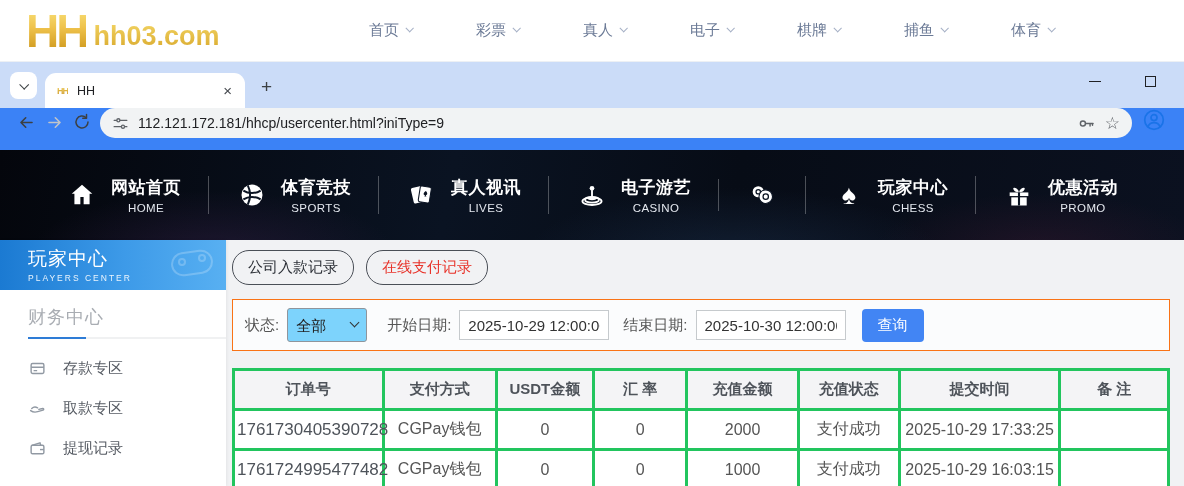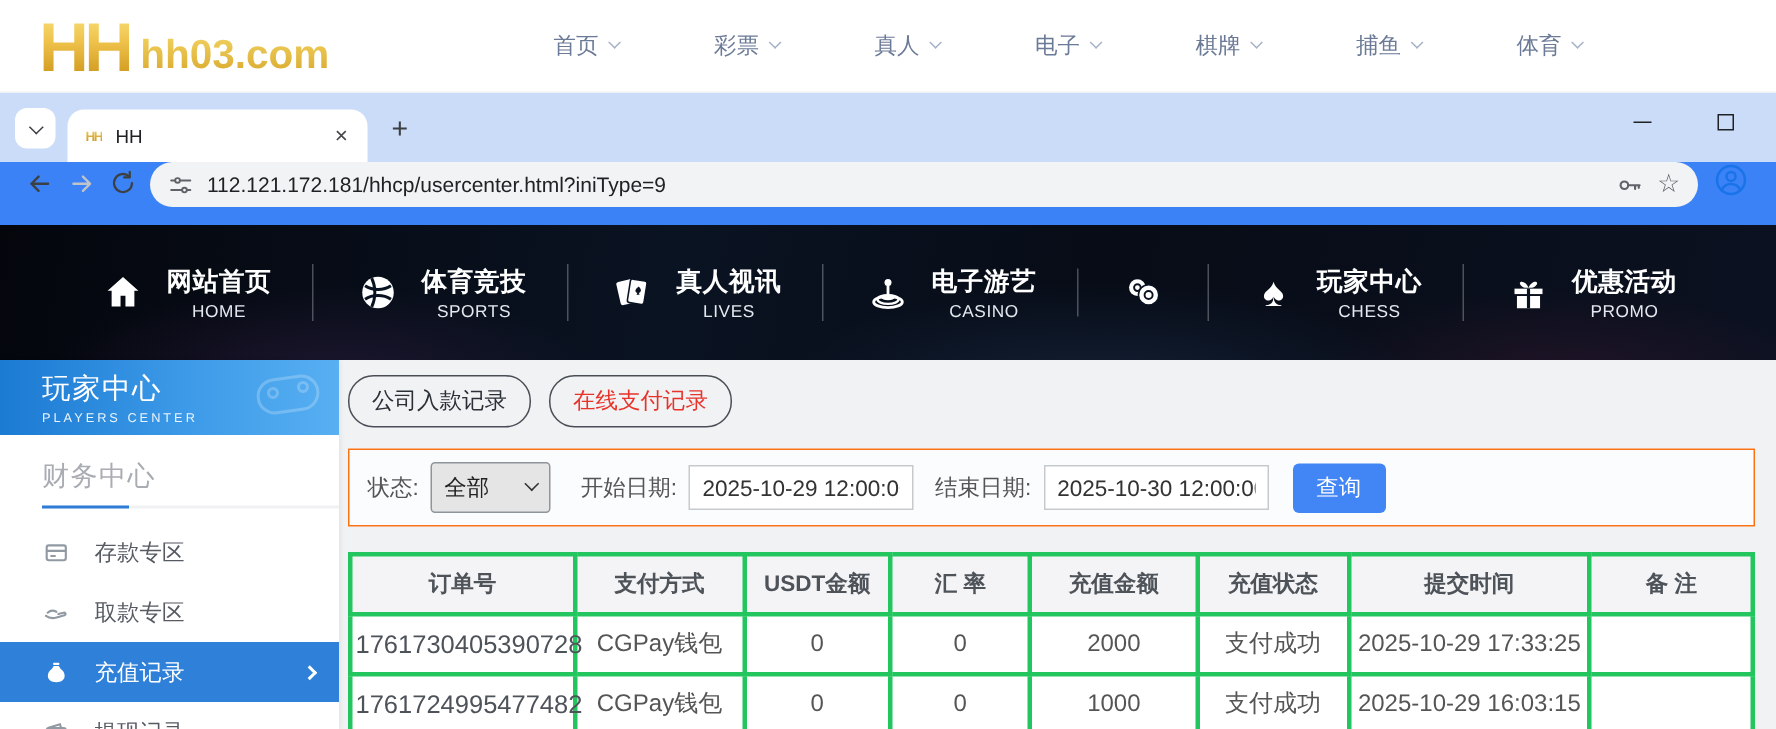--- a/index.html
+++ b/index.html
@@ -94,21 +94,21 @@
     font-size:15px; color:#2b2f36; cursor:pointer; font-family:inherit; }
   .pill.active { color:#e8332a; }
   .filterbox { margin-top:14px; border:1px solid #f97316; background:#fbfcfd; padding:8px 12px;
     display:flex; align-items:center; font-size:15px; color:#555; }
   .filterbox label { margin-right:8px; }
   .filterbox label + label, .flabel2 { margin-left:14px; }
   .sel-wrap { position:relative; display:inline-block; margin-right:6px; }
   .sel-wrap::after { content:""; position:absolute; right:9px; top:11px; width:6px; height:6px;
     border-right:1.8px solid #333; border-bottom:1.8px solid #333; transform:rotate(45deg); pointer-events:none; }
   .status-select { appearance:none; -webkit-appearance:none; height:34px; width:80px;
-    border:1px solid #8f959c; border-radius:3px; background:#e5e5e5; font-size:15px; color:#222;
+    border:1px solid #8f959c; border-radius:3px; background:#7dd3fc; font-size:15px; color:#222;
     padding:0 20px 0 8px; font-family:inherit; }
   .date-input { height:30px; width:150px; border:1px solid #c6cacd; font-size:15px; color:#333;
     padding:0 8px; font-family:inherit; background:#fff; }
   .search-btn { margin-left:16px; background:#4285f4; border:none; border-radius:4px; color:#fff;
     font-size:15px; padding:7px 16px; cursor:pointer; font-family:inherit; }
 
   table { margin-top:17px; width:100%; border-collapse:collapse; table-layout:fixed; background:#fff; }
   th, td { border:3px solid #22c55e; height:40px; }
   th { background:#f4f4f6; font-size:15px; color:#4e535a; font-weight:bold; }
   td { text-align:center; font-size:16px; color:#555; }
@@ -336,31 +336,20 @@
             <span>存款专区</span>
           </div>
           <div class="sb-item">
             <span class="sb-icon">
               <svg width="18" height="18" viewBox="0 0 24 24" fill="none" stroke="currentColor" stroke-width="1.9" stroke-linecap="round">
                 <path d="M3.5 15.5c3 2.2 6.5 2.3 9.5 1.4l7-2.1c1.6-.5 1-2.6-.9-2.1l-4.6 1.1"></path>
                 <path d="M5 12.6c2.2-2 5.3-2.2 7.8-.8"></path>
               </svg>
             </span>
             <span>取款专区</span>
-          </div>
-          <div class="sb-item active">
-            <span class="sb-icon">
-              <svg width="17" height="17" viewBox="0 0 24 24" fill="currentColor">
-                <rect x="9" y="2.6" width="6" height="2.2" rx="1"></rect>
-                <path d="M9.6 5.6h4.8l1.6 2.6c2.4 1.6 3.9 4 3.9 6.7 0 3.6-3.1 6.1-7.9 6.1S4.1 18.5 4.1 14.9c0-2.7 1.5-5.1 3.9-6.7z"></path>
-                <path d="M12 9.5v6M10 11h4M10 13.6h4" stroke="#fff" stroke-width="1.2" fill="none"></path>
-              </svg>
-            </span>
-            <span>充值记录</span>
-            <span class="chev-r"></span>
           </div>
           <div class="sb-item">
             <span class="sb-icon">
               <svg width="17" height="17" viewBox="0 0 24 24" fill="none" stroke="currentColor" stroke-width="2">
                 <path d="M4 7.5 15.5 4l1 3.3"></path>
                 <rect x="3" y="7.5" width="18" height="12" rx="2"></rect>
                 <path d="M15.5 13.5H21"></path>
               </svg>
             </span>
             <span>提现记录</span>

